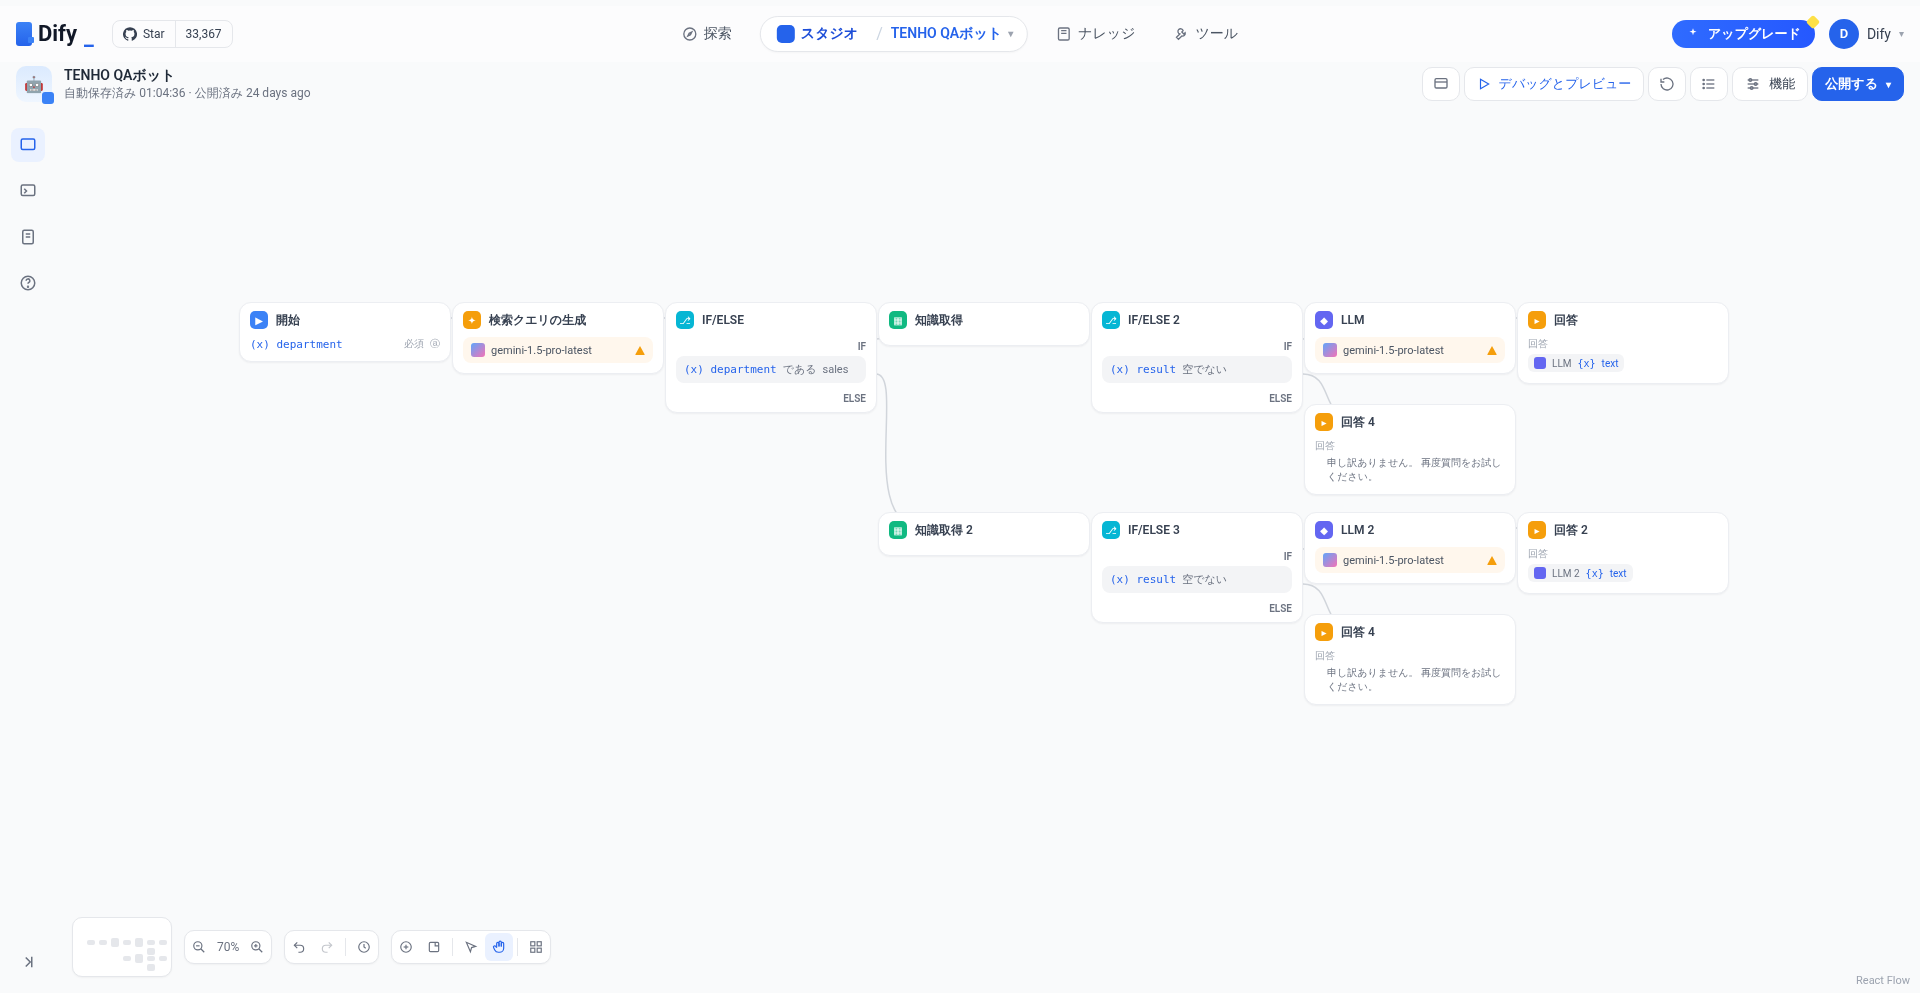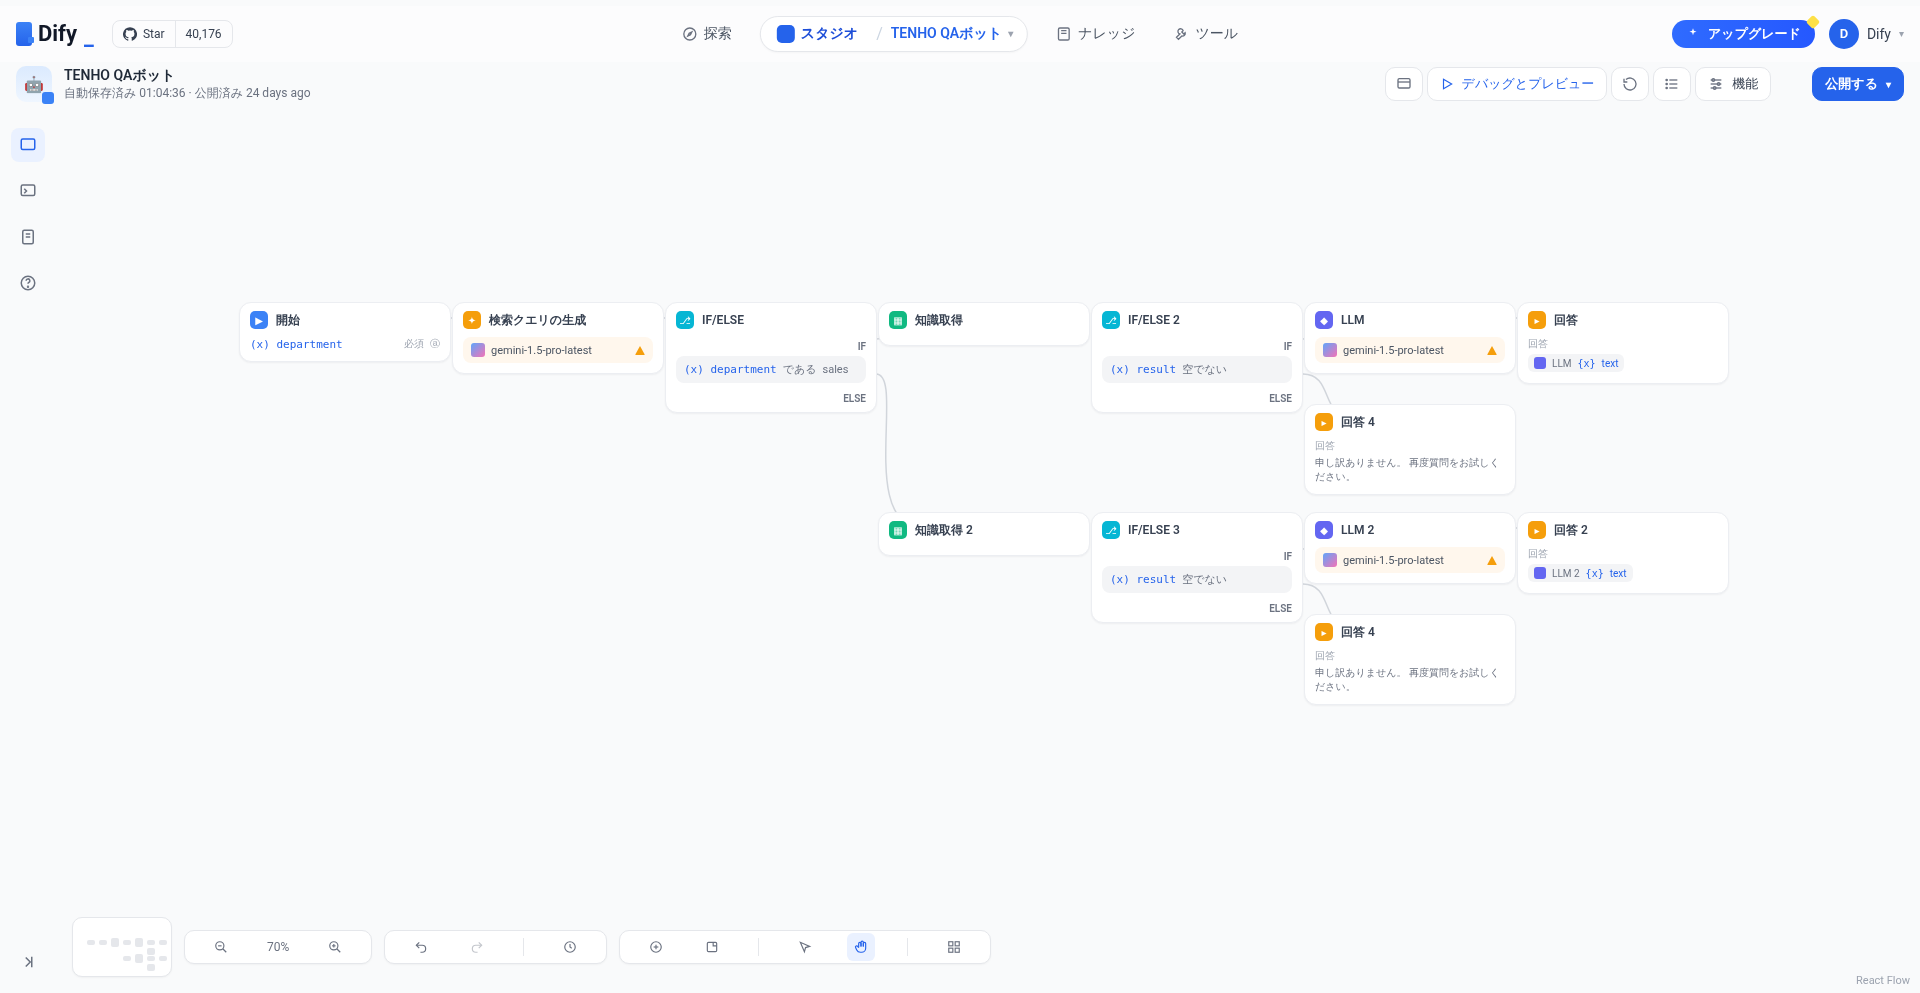--- a/index.html
+++ b/index.html
@@ -28,21 +28,21 @@
   
   .subheader { position:absolute; top:56px; left:0; right:0; height:56px; display:flex; align-items:center; padding:0 16px; z-index:15; }
   .app-chip { display:flex; align-items:center; gap:12px; }
   .app-ic { width:36px; height:36px; border-radius:10px; background:linear-gradient(180deg,#dbeafe,#eff6ff); display:flex; align-items:center; justify-content:center; position:relative; }
   .app-ic::after{content:""; position:absolute; right:-2px; bottom:-2px; width:12px; height:12px; background:#3b82f6; border-radius:3px;}
   .app-texts .t { font-size:14px; font-weight:600; color:#1f2937; }
   .app-texts .s { font-size:12px; color:#6b7280; }
   .sub-right { margin-left:auto; display:flex; align-items:center; gap:4px;text-align:center; }
   .btn { height:34px; display:flex; align-items:center; gap:8px; padding:0 12px; border:1px solid #e5e7eb; border-radius:10px; background:#fff; font-size:13px; color:#374151; }
   .btn.icon-only { width:38px; justify-content:center; padding:0; }
-  .btn.primary { background:#2563eb; color:#fff; border-color:#2563eb; font-weight:600;margin-left:37px; }
+  .btn.primary { background:#2563eb; color:#fff; border-color:#2563eb; font-weight:600; }
   .btn.outline-blue { color:#2563eb; border-color:#e5e7eb; }
   
   .leftrail { position:absolute; top:112px; left:0; width:56px; bottom:0; display:flex; flex-direction:column; align-items:center; padding-top:16px; gap:12px; z-index:10; }
   .rail-btn { width:34px; height:34px; border-radius:8px; display:flex; align-items:center; justify-content:center; color:#6b7280; }
   .rail-btn.active { background:#eaf1ff; color:#2563eb; }
   .rail-bottom { margin-top:auto; margin-bottom:14px; }
   
   .canvas { position:absolute; left:56px; top:56px; right:0; bottom:0; background:#f9fafb; overflow:hidden; }
   .attribution { position:absolute; right:10px; bottom:6px; font-size:11px; color:#9ca3af; }
   
@@ -60,32 +60,32 @@
   .var::before{content:"(x) "; color:#2563eb;}
   .static { color:#6b7280; }
   .if-row { display:flex; justify-content:flex-end; padding:4px 10px 0; font-size:10px; color:#6b7280; font-weight:600;}
   .if-body { margin:4px 10px 6px; }
   .else-row { display:flex; justify-content:flex-end; padding:4px 10px 8px; font-size:10px; color:#6b7280; font-weight:600;}
   .ans-body { margin:0 10px 10px; }
   .ans-head { font-size:10px; color:#9ca3af; margin:0 10px 3px;}
   .ans-tag { display:inline-flex; align-items:center; gap:6px; background:#f3f4f6; border-radius:6px; padding:3px 6px; font-size:10px; color:#6b7280;}
   .ans-tag .sys-ic{width:12px;height:12px;border-radius:3px;background:#6366f1;}
   .ans-tag .v { color:#2563eb; font-family:ui-monospace,Menlo,monospace;}
-  .ans-text { font-size:10px; color:#6b7280; }
+  .ans-text { font-size:10px; color:#6b7280;margin-left:12px; }
   .req-pill{display:flex;align-items:center;gap:6px;}
   .req-pill .req{color:#9ca3af;font-size:10px;}
   .req-pill .abc{color:#9ca3af;font-size:10px;}
   
   svg.edges { position:absolute; left:0; top:0; width:100%; height:100%; pointer-events:none; }
   svg.edges path { stroke:#d1d5db; stroke-width:1.5; fill:none; }
   
   .bottombar { position:absolute; left:72px; bottom:16px; display:flex; align-items:center; gap:12px; z-index:12;}
   .mini { width:100px; height:60px; background:#fff; border:1px solid #e5e7eb; border-radius:10px; box-shadow:0 1px 2px rgba(0,0,0,0.04); position:relative; overflow:hidden;}
   .mini .blk{position:absolute;background:#e5e7eb;border-radius:2px;}
-  .ctrl-group { display:flex; align-items:center; background:#fff; border:1px solid #e5e7eb; border-radius:10px; height:34px; padding:0 22px; box-shadow:0 1px 2px rgba(0,0,0,0.04);gap:28px;}
+  .ctrl-group { display:flex; align-items:center; background:#fff; border:1px solid #e5e7eb; border-radius:10px; height:34px; padding:0 0; box-shadow:0 1px 2px rgba(0,0,0,0.04);}
   .ctrl-group .cbtn{ width:28px; height:28px; display:flex; align-items:center; justify-content:center; color:#6b7280; border-radius:6px;}
   .ctrl-group .cbtn.active{ background:#eaf1ff; color:#2563eb;}
   .zoom-txt{ font-size:12px; color:#6b7280; padding:0 4px;}
   .divider{width:1px;height:18px;background:#e5e7eb;margin:0 4px;}
   .caret{font-size:10px;color:#9ca3af;}
 </style>
 </head>
 <body>
 
 <div class="topnav">
@@ -94,21 +94,21 @@
     <span>Dify</span>
       <span class="dot-suffix">_</span>
   </div>
   <div class="gh-chip">
     <div class="l">
       <svg width="14" height="14" viewBox="0 0 16 16" fill="#374151">
           <path d="M8 .2a8 8 0 0 0-2.53 15.59c.4.07.55-.17.55-.38v-1.5c-2.23.49-2.7-.96-2.7-.96-.36-.93-.89-1.18-.89-1.18-.73-.5.05-.49.05-.49.8.06 1.23.83 1.23.83.72 1.23 1.88.88 2.34.67.07-.52.28-.88.5-1.08-1.78-.2-3.65-.89-3.65-3.96 0-.87.31-1.59.82-2.15-.08-.2-.36-1.02.08-2.12 0 0 .67-.21 2.2.82a7.6 7.6 0 0 1 4 0c1.53-1.03 2.2-.82 2.2-.82.44 1.1.16 1.92.08 2.12.51.56.82 1.28.82 2.15 0 3.08-1.88 3.76-3.66 3.96.29.25.54.74.54 1.5v2.22c0 .21.15.46.55.38A8 8 0 0 0 8 .2Z"></path>
         </svg>
       <span>Star</span>
     </div>
-    <div class="r">40,176</div>
+    <div class="r">33,367</div>
   </div>
 
   <div class="center-nav">
     <div class="nav-item">
       <svg width="16" height="16" viewBox="0 0 24 24" fill="none" stroke="#6b7280" stroke-width="2">
           <circle cx="12" cy="12" r="9"></circle>
           <polygon points="15 9 13 13 9 15 11 11 15 9"></polygon>
         </svg>
       <span>探索</span>
     </div>

